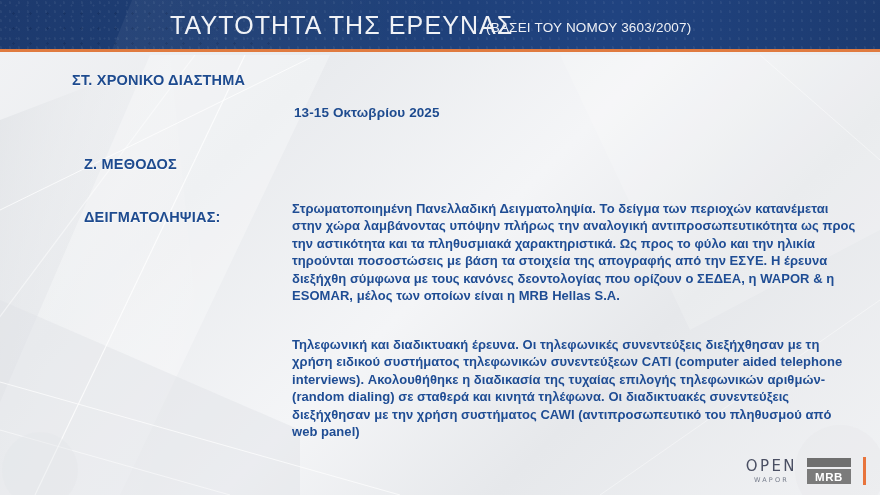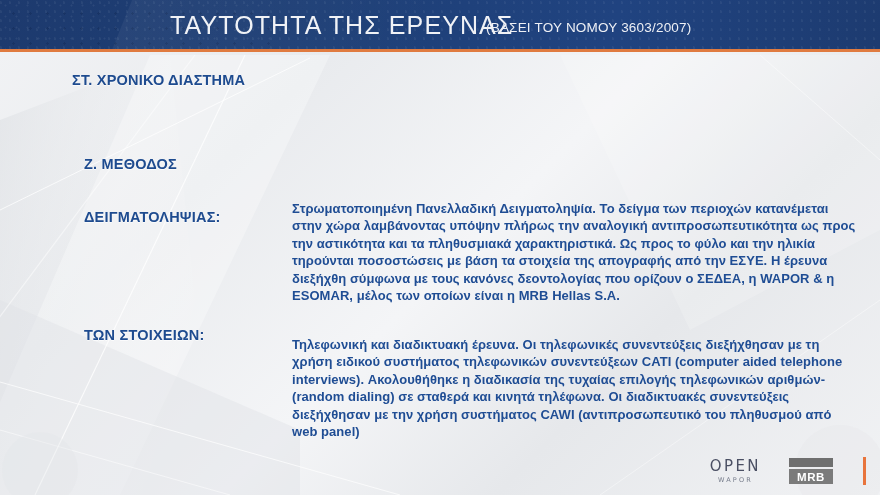--- a/index.html
+++ b/index.html
@@ -140,21 +140,21 @@
   .lbl-h2   { left: 84px;  top: 272px; }
   .para-h   { top: 281px; }
 
   
   .footer-logos {
     position: absolute;
     right: 14px;
     bottom: 10px;
     display: flex;
     align-items: center;
-    gap: 28px;
+    gap: 10px;
   }
   .open-logo {
     display: flex;
     flex-direction: column;
     align-items: center;
     line-height: 1;
   }
   .open-word {
     font-size: 15px;
     letter-spacing: 2.4px;
@@ -237,26 +237,26 @@
     <div class="header-sheen"></div>
     <div class="header-inner">
       <div class="title-main">ΤΑΥΤΟΤΗΤΑ  ΤΗΣ ΕΡΕΥΝΑΣ</div>
       <div class="title-sub">(ΒΑΣΕΙ ΤΟΥ ΝΟΜΟΥ 3603/2007)</div>
     </div>
   </div>
 
   <div class="content">
 
     <div class="label lbl-st1">ΣΤ. ΧΡΟΝΙΚΟ ΔΙΑΣΤΗΜΑ</div>
+    <div class="value val-date">13-15 Οκτωβρίου 2025</div>
 
     <div class="label lbl-z1">Ζ. ΜΕΘΟΔΟΣ</div>
     <div class="label lbl-z2">ΔΕΙΓΜΑΤΟΛΗΨΙΑΣ:</div>
     <div class="para para-z">Στρωματοποιημένη Πανελλαδική Δειγματοληψία. Το δείγμα των περιοχών κατανέμεται στην χώρα λαμβάνοντας υπόψην πλήρως την αναλογική αντιπροσωπευτικότητα ως προς την αστικότητα και τα πληθυσμιακά χαρακτηριστικά.  Ως προς το φύλο και την ηλικία τηρούνται ποσοστώσεις με βάση τα στοιχεία της απογραφής από την ΕΣΥΕ. Η έρευνα διεξήχθη σύμφωνα με τους κανόνες δεοντολογίας που ορίζουν ο ΣΕΔΕΑ, η WAPOR &amp; η ESOMAR, μέλος των οποίων είναι η MRB Hellas S.A.</div>
 
-    <div class="label lbl-h2">ΤΩΝ ΣΤΟΙΧΕΙΩΝ:</div>
     <div class="para para-h">Τηλεφωνική και διαδικτυακή έρευνα. Οι τηλεφωνικές συνεντεύξεις διεξήχθησαν με τη χρήση ειδικού συστήματος τηλεφωνικών συνεντεύξεων CATI (computer aided telephone interviews). Ακολουθήθηκε η διαδικασία της τυχαίας επιλογής τηλεφωνικών αριθμών-(random dialing) σε σταθερά και κινητά τηλέφωνα. Οι διαδικτυακές συνεντεύξεις διεξήχθησαν με την χρήση συστήματος  CAWI (αντιπροσωπευτικό του πληθυσμού από web panel)</div>
 
   </div>
 
   <div class="footer-logos">
 
     <div class="open-logo">
       <div class="open-word">OPEN</div>
       <div class="beyond-word">WAPOR</div>
     </div>

